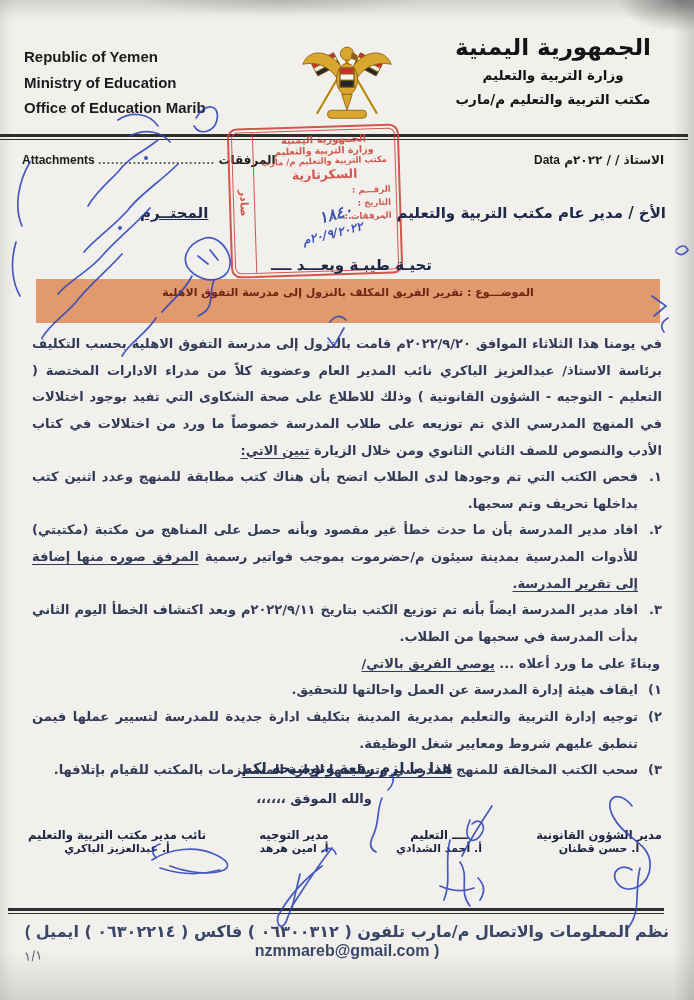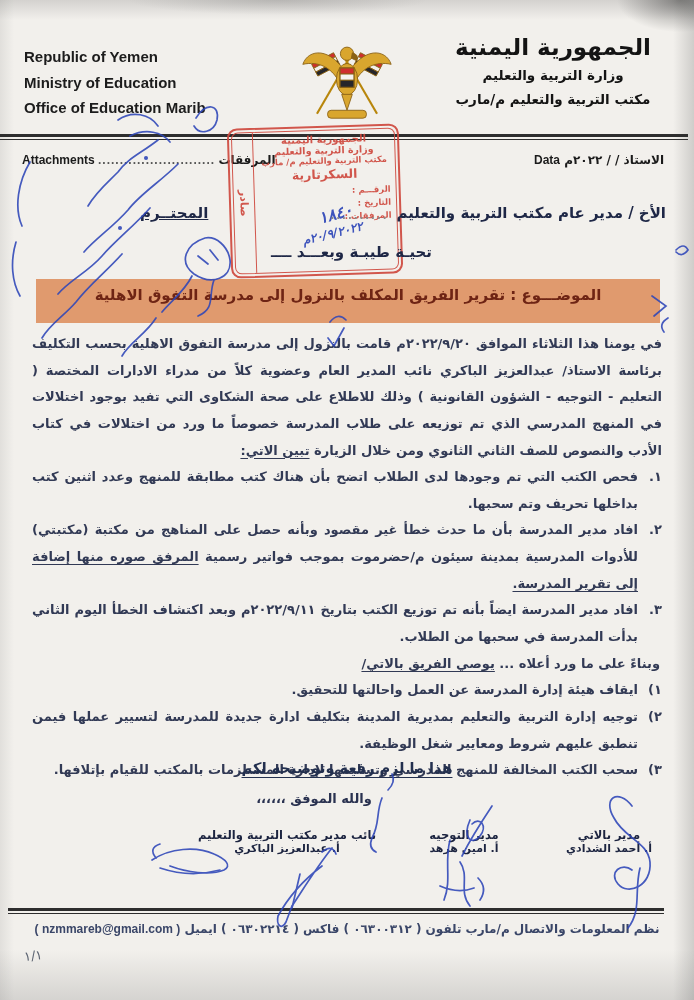--- a/index.html
+++ b/index.html
@@ -46,23 +46,23 @@
   .stamp-main .l4{font-size:12.5px;margin-top:1px;}
   .stamp-lbls{margin-top:3px;text-align:right;padding-right:5px;font-size:8.5px;line-height:1.55;}
   .hw{position:absolute;color:#2e46b8;font-style:italic;font-weight:bold;white-space:nowrap;}
   .hw-num{right:44px;top:74px;font-size:16px;transform:rotate(-14deg);}
   .hw-date{right:34px;top:96px;font-size:12px;transform:rotate(-12deg);}
   
   .addr{position:absolute;top:204px;right:28px;left:140px;direction:rtl;display:flex;justify-content:space-between;
     font-weight:bold;font-size:15px;color:#1e2746;}
   .addr .dots{flex:1;overflow:hidden;color:#8a8a8a;font-size:10px;padding:6px 8px 0 8px;letter-spacing:2px;}
   .addr .hon{text-decoration:underline;}
-  .greet{position:absolute;top:243px;right:262px;direction:rtl;font-weight:bold;font-size:15px;color:#1e2746;}
+  .greet{position:absolute;top:256px;right:262px;direction:rtl;font-weight:bold;font-size:15px;color:#1e2746;}
   .subject{position:absolute;top:279px;left:36px;right:34px;height:44px;background:#e09a6e;
-    direction:rtl;text-align:center;font-weight:bold;font-size:15px;color:#6e2414;padding-top:7px;box-sizing:border-box;}
+    direction:rtl;text-align:center;font-weight:bold;font-size:11px;color:#6e2414;padding-top:7px;box-sizing:border-box;}
   
   .bodytxt{position:absolute;top:331px;right:32px;left:32px;direction:rtl;text-align:justify;
     font-size:13px;font-weight:bold;color:#323a55;line-height:2.05;}
   .bodytxt u{text-underline-offset:3px;}
   .li{display:flex;}
   .li .mk{width:24px;flex:0 0 24px;}
   .li .tx{flex:1;}
   .recintro{margin-right:2px;}
   .closing{position:absolute;top:760px;left:0;right:0;text-align:center;direction:rtl;
     font-size:14.5px;font-weight:bold;color:#23304f;}
@@ -70,21 +70,21 @@
   .prov{position:absolute;top:791px;left:0;right:0;text-align:center;direction:rtl;
     font-size:13px;font-weight:bold;color:#2a3250;transform:translateX(-33px);}
   
   .sigs{position:absolute;top:828px;left:10px;right:10px;display:flex;flex-direction:row-reverse;}
   .sig{text-align:center;direction:rtl;font-weight:bold;color:#1c2440;}
   .sig .ttl{font-size:11.5px;}
   .sig .nm{font-size:11px;}
   .sig.c0{width:170px;} .sig.c1{width:150px;} .sig.c2{width:140px;} .sig.c3{width:214px;}
   
   .footer{position:absolute;top:922px;left:0;right:0;text-align:center;direction:rtl;
-    font-size:12px;font-weight:bold;color:#3a4668;}
+    font-size:16px;font-weight:bold;color:#3a4668;}
   .footer .em{direction:ltr;unicode-bidi:embed;font-family:"Liberation Sans",sans-serif;}
   .pagenum{position:absolute;left:24px;top:948px;font-size:13px;color:#5a6270;transform:rotate(-6deg);}
   
   .ink{position:absolute;inset:0;pointer-events:none;}
 </style>
 </head>
 <body>
 
 <div class="paper">
 
@@ -201,22 +201,26 @@
     <div class="li">
       <span class="mk">٣)</span>
       <span class="tx">سحب الكتب المخالفة للمنهج المدرسي وتسليمها لإدارة المستلزمات بالمكتب للقيام بإتلافها.</span>
     </div>
   </div>
 
   <div class="closing"><span>هذا ما لزم رفعة وتوضيحه لكم</span></div>
   <div class="prov">والله الموفق ،،،،،،</div>
 
   <div class="sigs">
+    <div class="sig c0">
+      <div class="ttl">مدير الشؤون القانونية</div>
+      <div class="nm">أ. حسن قطنان</div>
+    </div>
     <div class="sig c1">
-      <div class="ttl">مدير بالاتي</div>
+      <div class="ttl">ــــ التعليم</div>
       <div class="nm">أ. أحمد الشدادي</div>
     </div>
     <div class="sig c2">
       <div class="ttl">مدير التوجيه</div>
       <div class="nm">أ. امين هرهد</div>
     </div>
     <div class="sig c3">
       <div class="ttl">نائب مدير مكتب التربية والتعليم</div>
       <div class="nm">أ. عبدالعزيز الباكري</div>
     </div>

